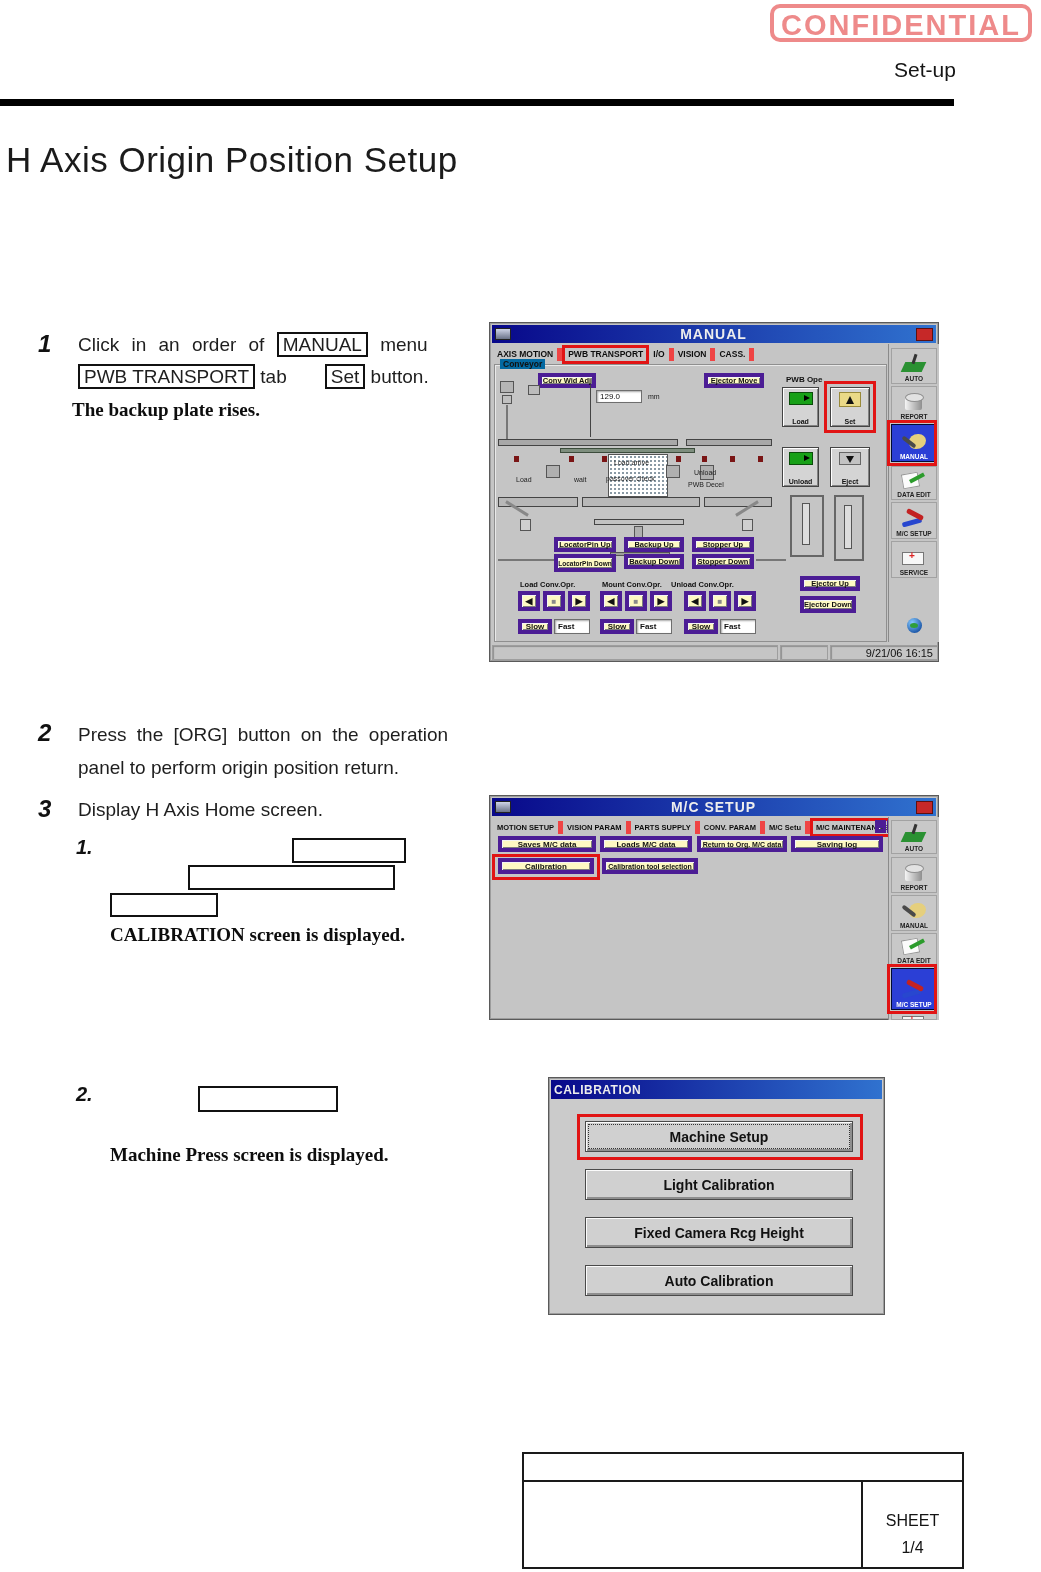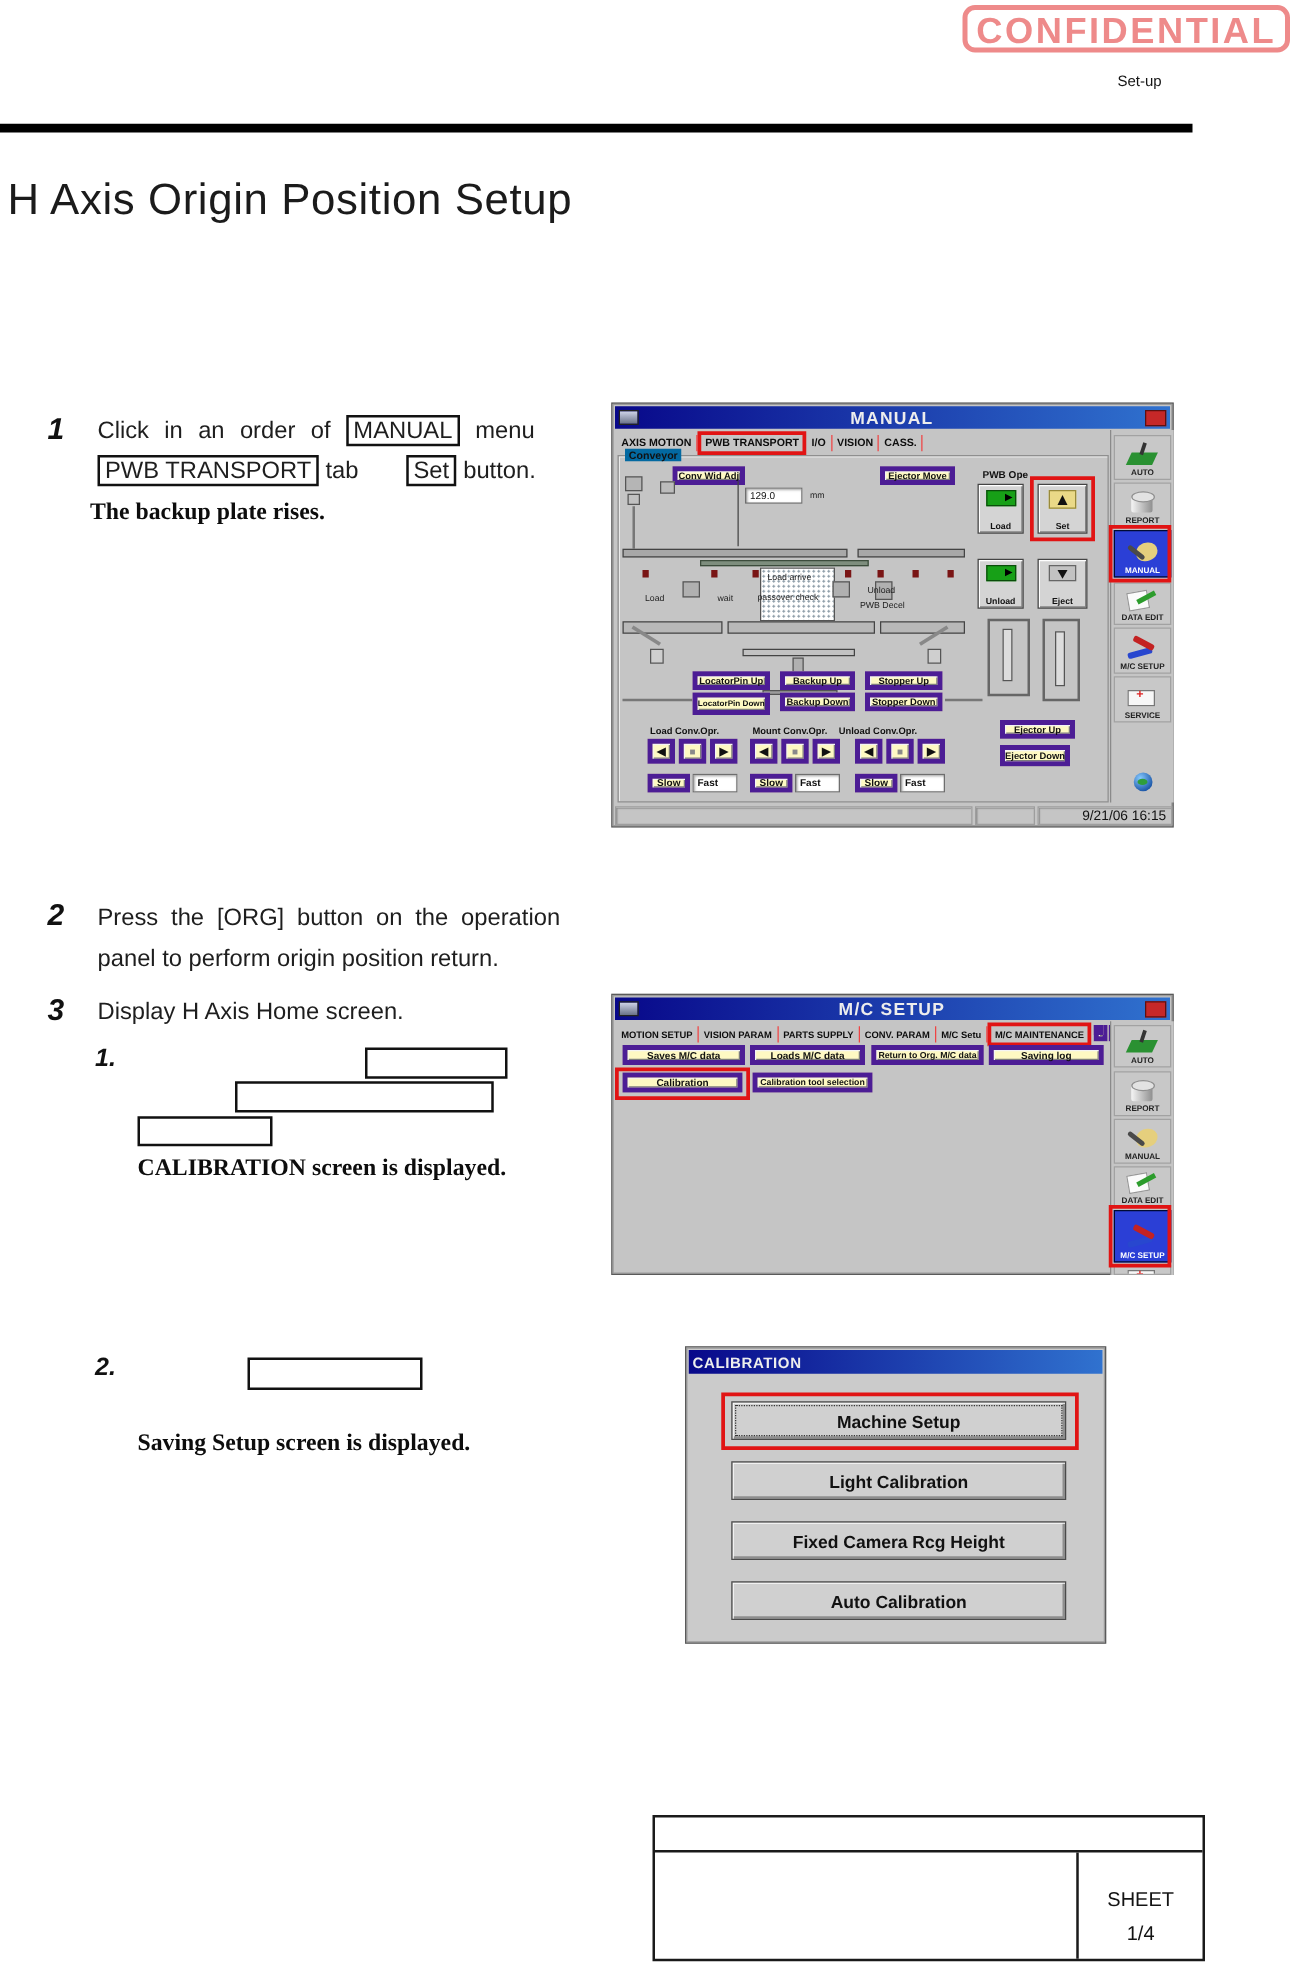--- a/index.html
+++ b/index.html
@@ -1,40 +1,40 @@
 <!DOCTYPE html>
 <html><head>
 <meta charset="utf-8">
 <style>
 *{box-sizing:border-box}
 html,body{margin:0;padding:0;background:#fff}
 .page{position:relative;width:1041px;height:1572px;background:#fff;font-family:"Liberation Sans",sans-serif;overflow:hidden;color:#111}
 
 .stamp{position:absolute;left:770px;top:4px;width:262px;height:38px;border:4px solid #ee8a8a;border-radius:10px;color:#ee8a8a;font-size:29px;font-weight:600;letter-spacing:2px;text-align:center;line-height:34px}
-.setup-label{position:absolute;left:894px;top:58px;font-size:12px;color:#151515}
+.setup-label{position:absolute;left:894px;top:58px;font-size:21px;color:#151515}
 .hrule{position:absolute;left:0;top:99px;width:954px;height:7px;background:#000}
 .page-title{position:absolute;left:6px;top:140px;font-size:35px;color:#1b1b1b;letter-spacing:.5px}
 .stepnum{position:absolute;font:italic bold 24px "Liberation Sans",sans-serif;color:#111}
 .substepnum{position:absolute;font:italic bold 20px "Liberation Sans",sans-serif;color:#111}
 .steptext{position:absolute;font-size:19px;line-height:32px;color:#1e1e1e}
 .wsp{word-spacing:7px}
 .wsp2{word-spacing:5px}
 .kbox{border:2px solid #111;padding:0 4px}
 .spacer{display:inline-block;width:38px}
 .bnote{position:absolute;font-family:"Liberation Serif",serif;font-weight:bold;font-size:19px;color:#0d0d0d;white-space:nowrap}
 .redact{position:absolute;border:2px solid #111;background:#fff}
 
 .shot{position:absolute;background:#c5c5c5;border:1px solid #5a5a5a;box-shadow:0 0 0 1px #9c9c9c inset}
 .tb{position:absolute;left:2px;right:2px;top:2px;height:18px;background:linear-gradient(90deg,#08088a,#3072cf);display:flex;align-items:center;padding:0 3px;gap:3px}
 .tb .t{flex:1;text-align:center;color:#ededed;font-weight:bold;font-size:14px;letter-spacing:1px;white-space:nowrap;overflow:hidden}
 .tb .t.left{text-align:left;letter-spacing:.5px;font-size:12px}
 .sysico{width:16px;height:12px;background:linear-gradient(180deg,#cfd4e8,#6a7288);border:1px solid #222;flex:0 0 auto}
 .xbtn{width:17px;height:13px;background:#c62828;border:1px solid #5e1010;flex:0 0 auto}
 .tabrow{position:absolute;display:flex;align-items:center;font-weight:bold;color:#0d0d0d}
-.tab{padding:1px 4px;border-right:1px solid #ef4444;line-height:11px;white-space:nowrap}
+.tab{padding:1px 4px;border-right:5px solid #ef4444;line-height:11px;white-space:nowrap}
 .tab.hl{border:3px solid #e11414;padding:1px 3px}
 .rb{position:absolute;border:3px solid #e11414;z-index:6}
 .grp{position:absolute;border:1px solid #8f8f8f;box-shadow:inset 1px 1px 0 #e9e9e9}
 .grplabel{position:absolute;font-weight:bold;font-size:8.5px;background:#0369a1;padding:0 3px;z-index:2}
 .b95{position:absolute;background:#fef9c3;border:4px solid #4c1d95;box-shadow:inset 1px 1px 0 #f4f4f4,inset -1px -1px 0 #7d7d7d;display:flex;align-items:center;justify-content:center;font-weight:bold;color:#111;white-space:nowrap}
 .s95{position:absolute;background:#fff;border:1px solid #6e6e6e;box-shadow:inset 1px 1px 2px #a8a8a8;font-size:8px;display:flex;align-items:center;padding:0 3px}
 .gl{position:absolute;font-size:7.5px;font-weight:bold;color:#111;white-space:nowrap}
 .dl{position:absolute;font-size:7px;color:#222;white-space:nowrap}
 .dp{position:absolute}
 
@@ -315,21 +315,21 @@
           <span class="lb">M/C SETUP</span>
       </div>
       <div class="tile" style="top:195px;height:8px">
         <span class="ic ic-service" style="height:7px"></span>
       </div>
     </div>
   </div>
 
   <div class="substepnum" style="left:76px;top:1083px">2.</div>
   <div class="redact" style="left:198px;top:1086px;width:140px;height:26px"></div>
-  <div class="bnote" style="left:110px;top:1144px">Saving Setup screen is displayed.</div>
+  <div class="bnote" style="left:110px;top:1144px">Machine Press screen is displayed.</div>
 
   <div class="shot" style="left:548px;top:1077px;width:337px;height:238px;background:#cbcbcb">
     <div class="tb" style="height:19px">
       <div class="t left">CALIBRATION</div>
     </div>
     <div class="rb" style="left:28px;top:36px;width:286px;height:46px"></div>
     <div class="calbtn focus" style="top:43px">Machine Setup</div>
     <div class="calbtn" style="top:91px">Light Calibration</div>
     <div class="calbtn" style="top:139px">Fixed Camera Rcg Height</div>
     <div class="calbtn" style="top:187px">Auto Calibration</div>

